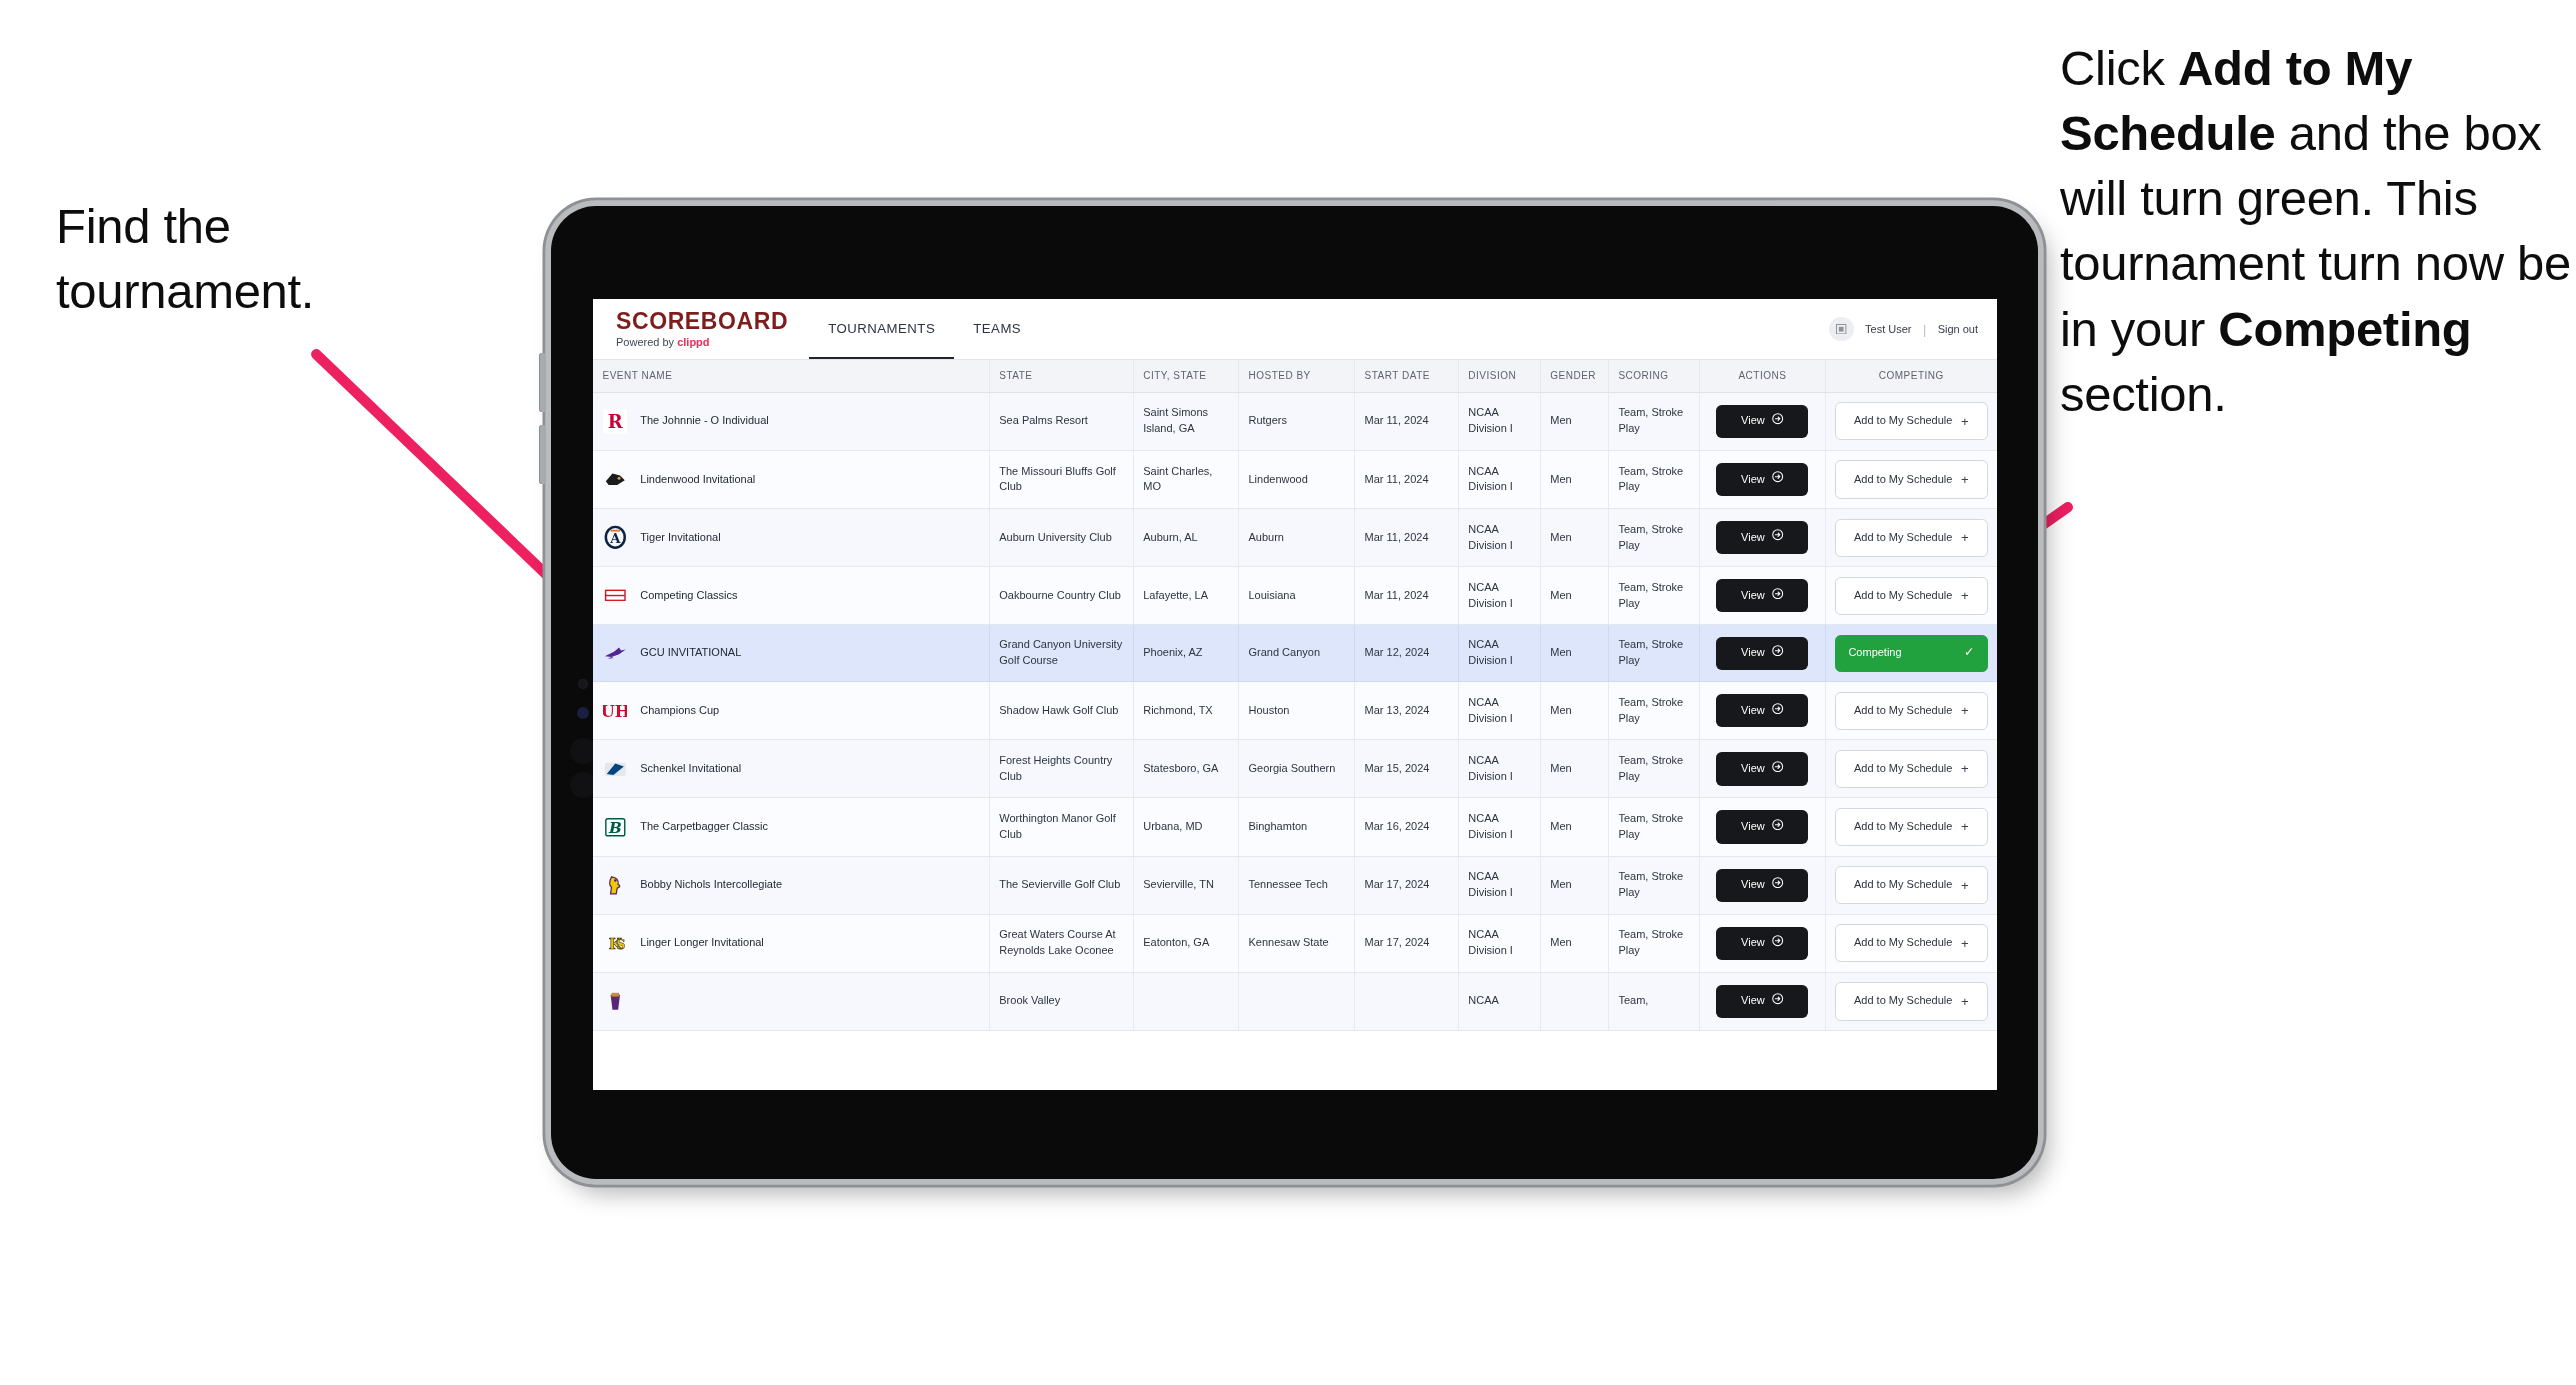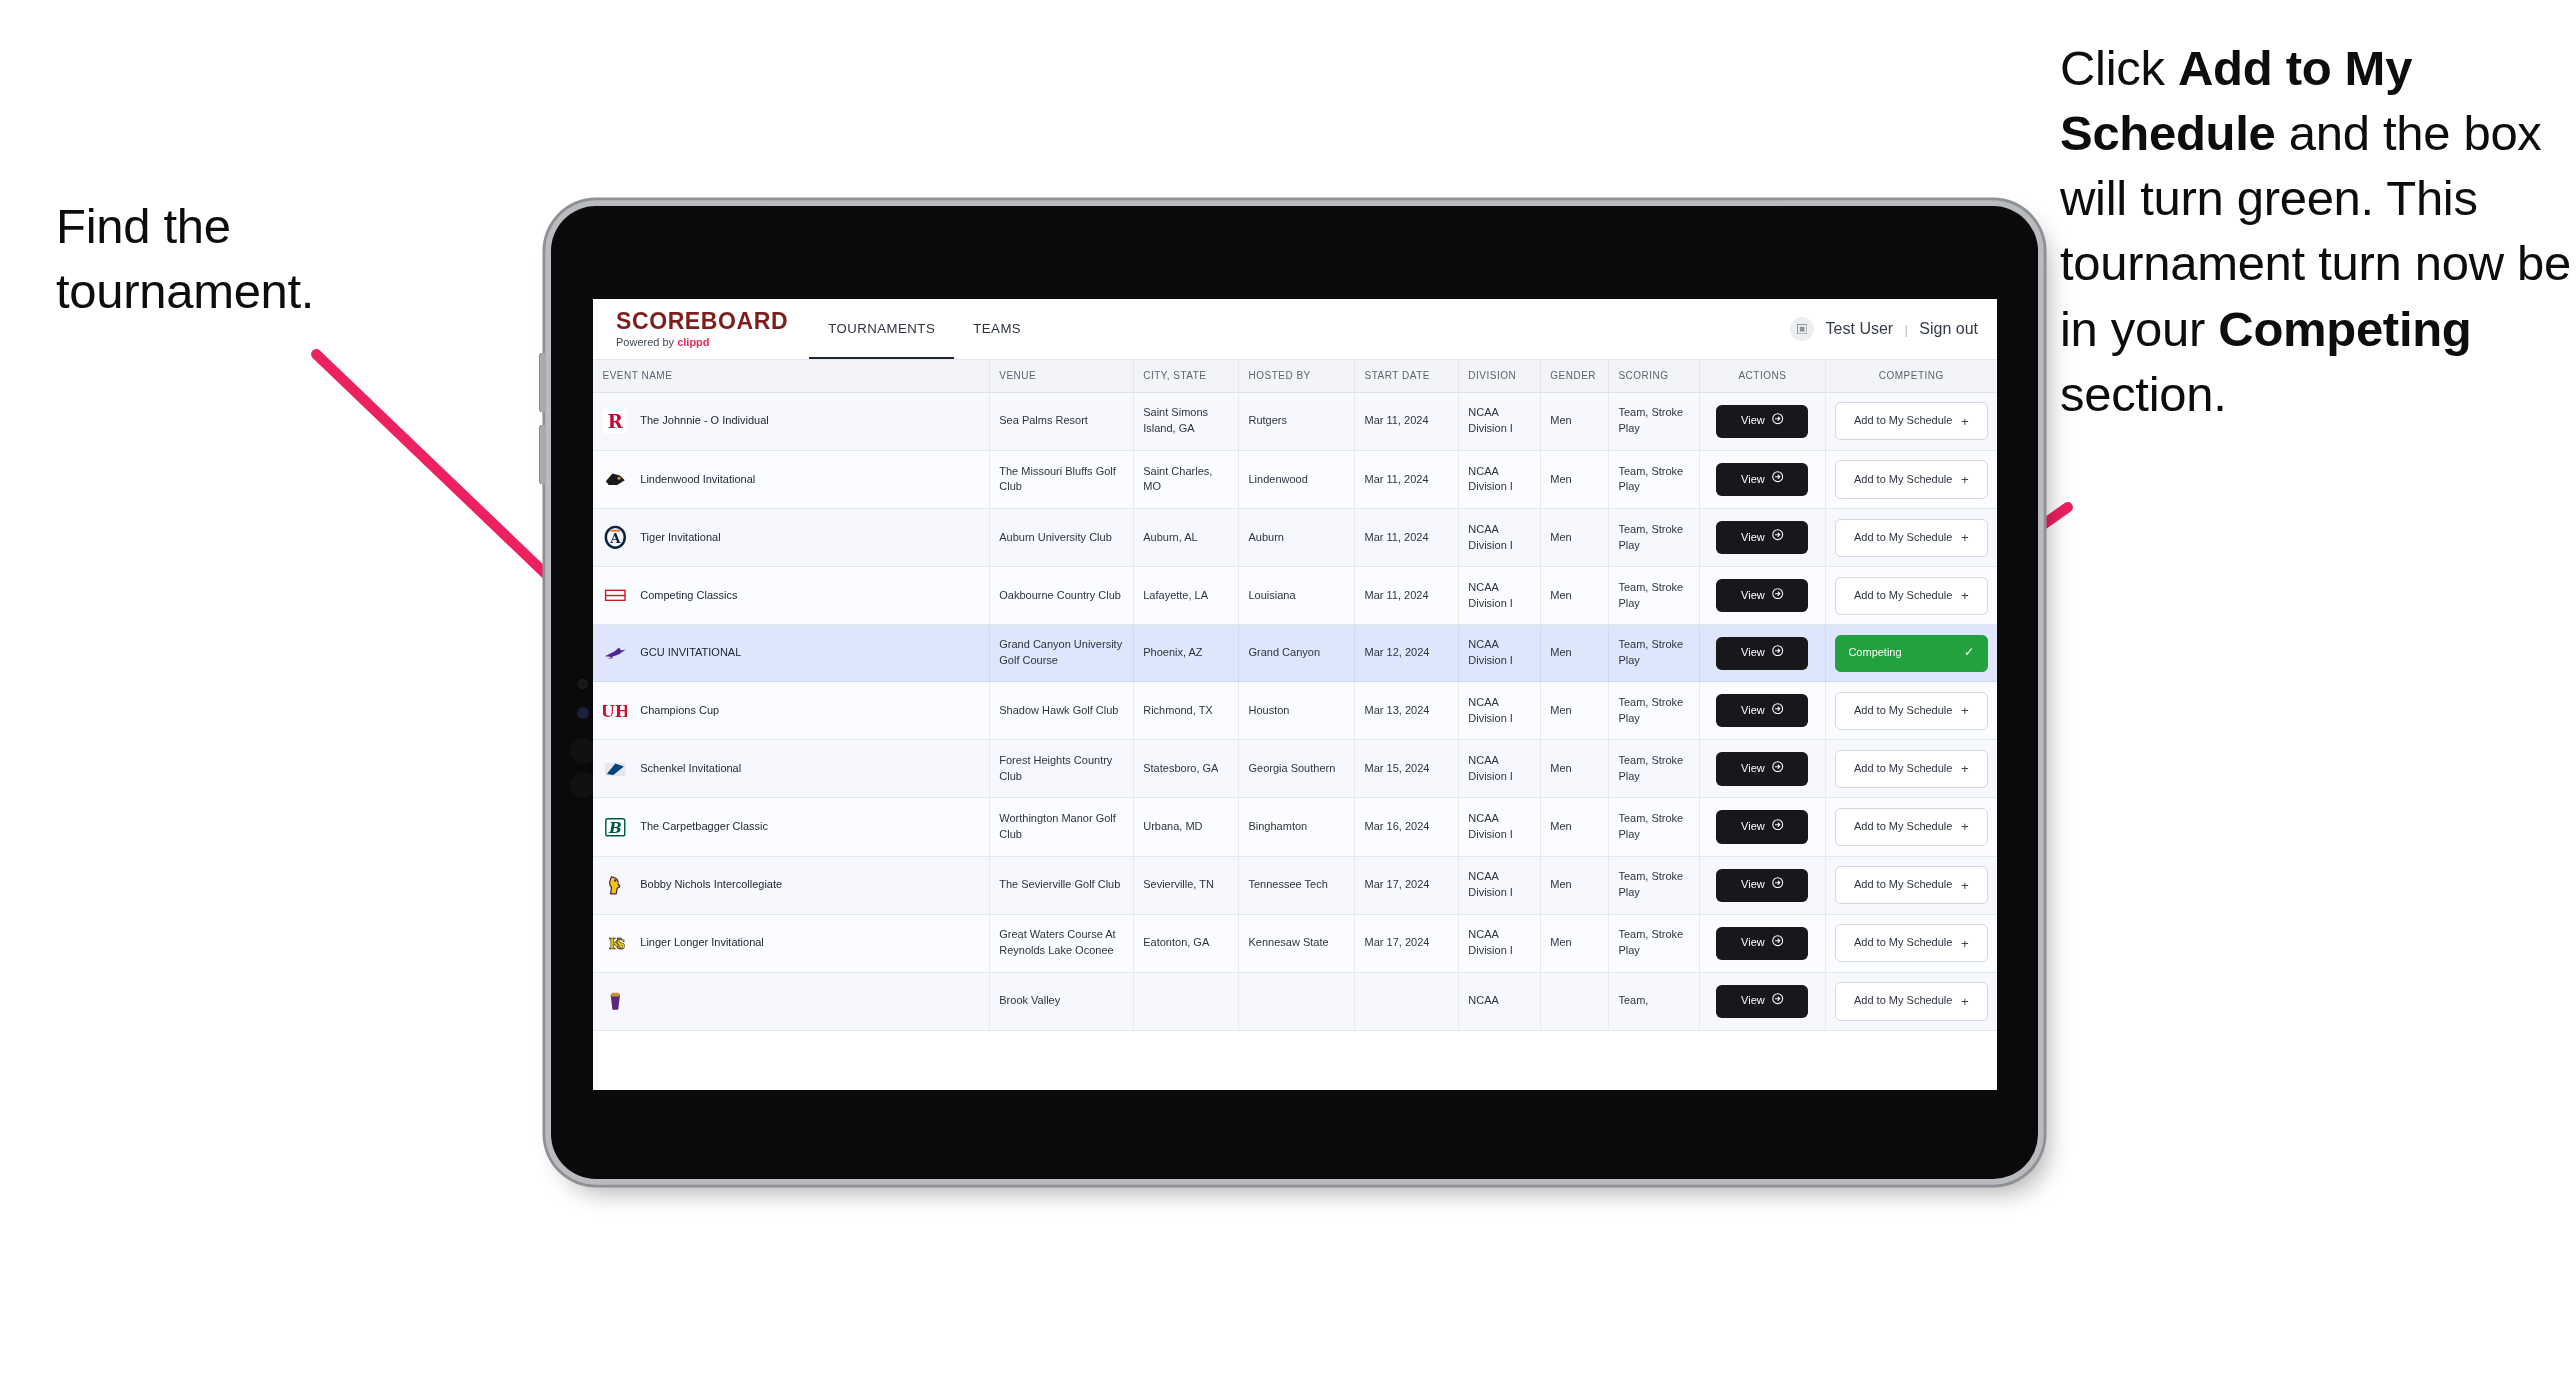--- a/index.html
+++ b/index.html
@@ -51,21 +51,21 @@
   #brand-title{font-size:23px;font-weight:800;letter-spacing:0.6px;color:#7f1d1d;
                font-family:Liberation Sans, sans-serif;line-height:1;}
   #brand-sub{font-size:11px;color:#404856;margin-top:3.8px;line-height:1;}
   #brand-sub .clippd{color:#ef2a56;font-weight:700;}
   .navtab{display:flex;align-items:center;padding:0 19px;font-size:13.2px;color:#2b3340;
           letter-spacing:0.5px;cursor:pointer;border-bottom:2.8px solid transparent;}
   .navtab.active{border-bottom-color:#1e2530;font-weight:400;}
   #userbox{margin-left:auto;display:flex;align-items:center;gap:11.4px;padding-right:19px;}
   #avatar{width:24.6px;height:24.6px;border-radius:50%;background:#eceef2;
           display:flex;align-items:center;justify-content:center;color:#7b8190;font-size:11.4px;}
-  .userlink{font-size:16px;color:#343c49;cursor:pointer;}
+  .userlink{font-size:11px;color:#343c49;cursor:pointer;}
   .userdiv{color:#b7bcc6;font-size:12.8px;}
 
   
   table{border-collapse:collapse;width:100%;table-layout:fixed;}
   thead th{
     background:#f3f4f7;color:#5b6271;font-size:10px;letter-spacing:0.5px;
     text-align:left;font-weight:400;padding:10.4px 9.5px;border-right:0.9px solid #e6e8ed;
     border-bottom:0.9px solid #dfe2e8;vertical-align:middle;
   }
   thead th:last-child{border-right:none;}
@@ -162,21 +162,21 @@
         <col style="width:67px">
           <col style="width:53px">
           <col style="width:44px">
           <col style="width:59px">
         <col style="width:81px">
           <col style="width:111px">
       </colgroup>
       <thead>
           <tr id="hdr-row">
             <th>EVENT NAME</th>
-            <th>VENUE</th>
+            <th>STATE</th>
             <th>CITY, STATE</th>
             <th>HOSTED BY</th>
             <th>START DATE</th>
             <th>DIVISION</th>
             <th>GENDER</th>
             <th>SCORING</th>
             <th style="text-align: center;">ACTIONS</th>
             <th style="text-align: center;">COMPETING</th>
           </tr>
         </thead>

